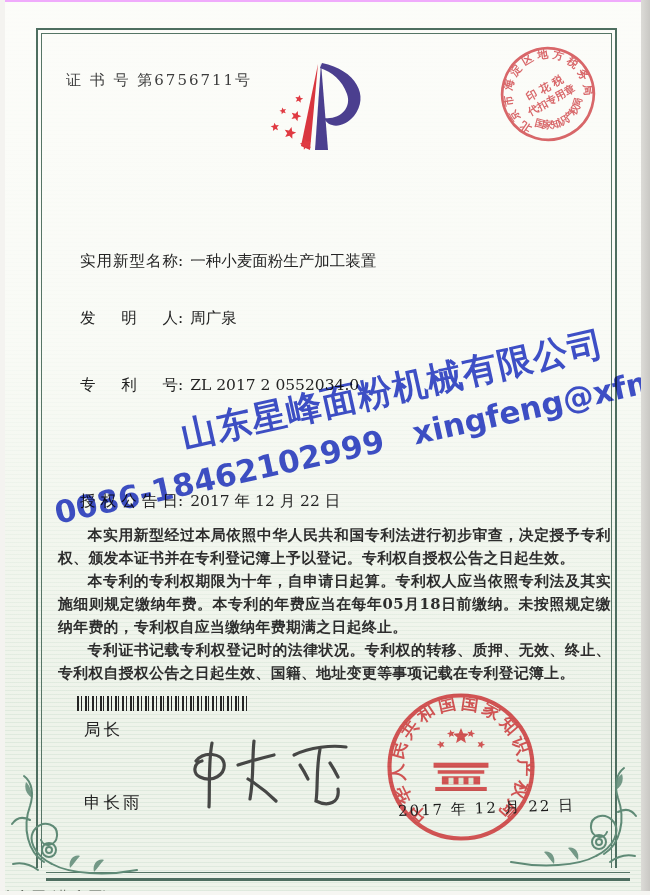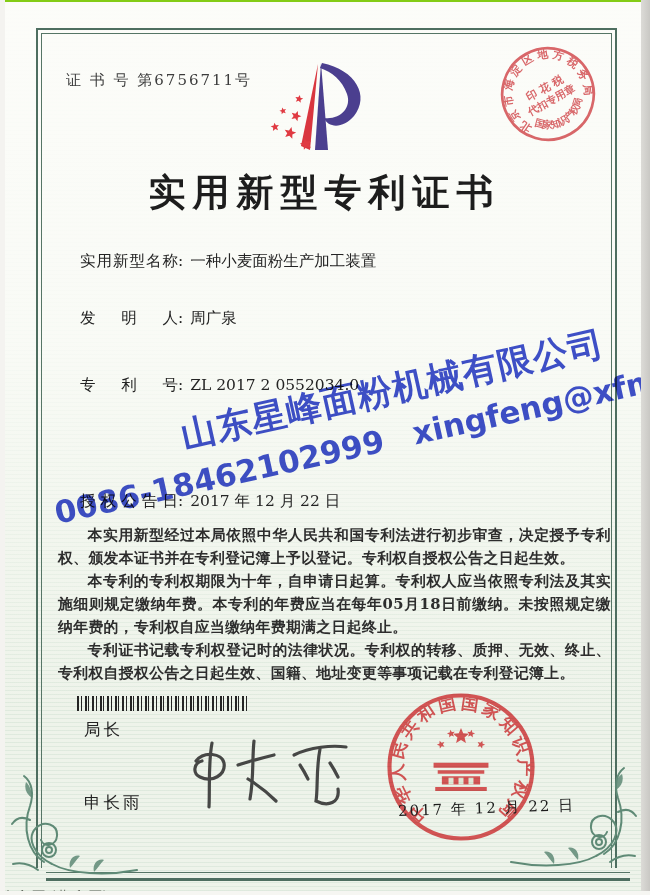--- a/index.html
+++ b/index.html
@@ -1,16 +1,16 @@
 <!DOCTYPE html>
 <html><head>
 <meta charset="utf-8">
 <style>
   html,body{margin:0;padding:0;background:#e7e6e2;}
-  .screen{position:relative;width:650px;height:895px;overflow:hidden;background:#84cc16;
+  .screen{position:relative;width:650px;height:895px;overflow:hidden;background:#f0abfc;
           font-family:"DejaVu Serif","Liberation Serif",serif;}
   
   .paper{position:absolute;left:5px;top:2px;right:9px;bottom:4px;background:#eef3ea;z-index:0;}
   .paper .stripes{position:absolute;inset:0;
       background:repeating-linear-gradient(180deg,rgba(120,170,140,0.13) 0 1px,rgba(255,255,255,0) 1px 4px);}
   .paper .topwash{position:absolute;inset:0;
       background:linear-gradient(180deg,rgba(253,253,250,0.95) 0%,rgba(251,252,248,0.85) 38%,rgba(246,249,242,0.45) 62%,rgba(240,246,236,0) 80%);}
   .edge-right{position:absolute;right:0;top:0;bottom:0;width:9px;background:linear-gradient(90deg,#dcdbd7,#c9c8c4);z-index:8;}
   .edge-left{position:absolute;left:0;top:0;bottom:0;width:5px;background:#f4f3f0;z-index:8;}
   .edge-bottom{position:absolute;left:0;bottom:0;right:0;height:4px;background:#f6f6f2;z-index:8;}
@@ -143,21 +143,20 @@
     <text font-size="10.5" fill="#d8575c" font-weight="bold">
       <textPath href="#arcTaxTop" textLength="150">北京市海淀区地方税务局</textPath>
     </text>
     <text x="50" y="47" text-anchor="middle" font-size="10.5" fill="#d8575c" font-weight="bold">印 花 税</text>
     <text x="50" y="60" text-anchor="middle" font-size="10" fill="#d8575c" font-weight="bold">代扣专用章</text>
     <text font-size="9.5" fill="#d8575c" font-weight="bold">
       <textPath href="#arcTaxBot" textLength="60">国家知识产权局</textPath>
     </text>
   </svg>
 
-  <div class="title">实用新型专利证书</div>
 
   <div class="row r1">
     <span class="lbl">发明人</span><span class="colon">:</span><span>周广泉</span>
   </div>
   <div class="row r0">
     <span class="lbl">实用新型名称</span><span class="colon">:</span><span>一种小麦面粉生产加工装置</span>
   </div>
   <div class="row r2">
     <span class="lbl">专利号</span><span class="colon">:</span><span>ZL 2017 2 0552034.0</span>
   </div>

